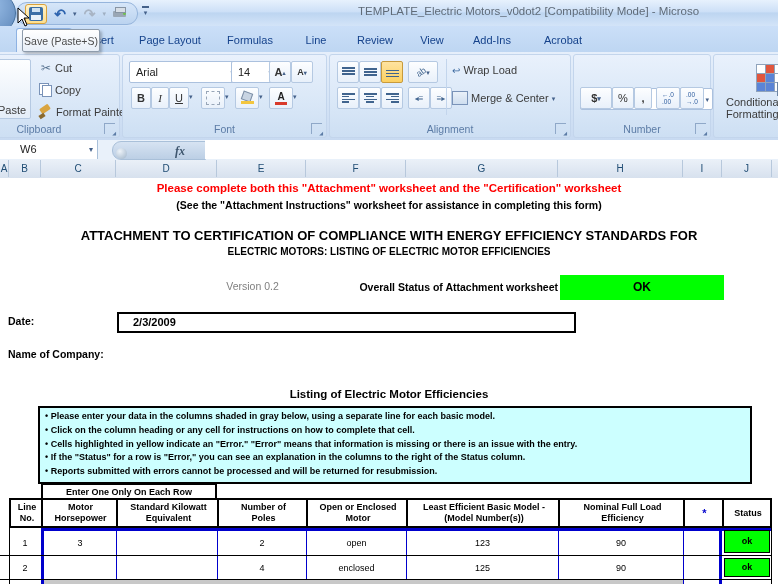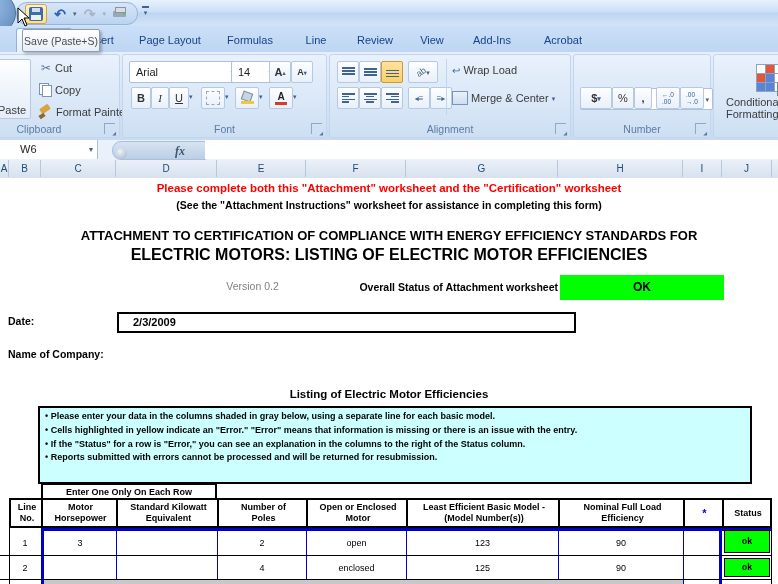--- a/index.html
+++ b/index.html
@@ -122,21 +122,21 @@
   .colcell{position:absolute;top:0;height:17px;line-height:17px;text-align:center;
     font-size:10px;color:#204D74;border-right:1px solid #B7C8DC;box-sizing:border-box;}
 
   
   .sheet{position:absolute;left:0;top:178px;width:778px;height:406px;background:#fff;overflow:hidden;
     font-family:"Liberation Sans",sans-serif;color:#000;}
   .ctr{left:0;right:0;text-align:center;}
   .notice1{top:4px;font-size:11.5px;font-weight:bold;color:#FF0000;}
   .notice2{top:21px;font-size:10.5px;font-weight:bold;color:#000;}
   .t1{top:50px;font-size:13px;font-weight:bold;}
-  .t2{top:68px;font-size:16px;font-weight:bold;}
+  .t2{top:68px;font-size:10px;font-weight:bold;}
   .version{left:210px;top:102px;width:85px;text-align:center;font-size:10.5px;color:#808080;}
   .ovlabel{left:320px;top:103px;width:238px;text-align:right;font-size:10.5px;font-weight:bold;}
   .okbox{left:560px;top:97px;width:164px;height:25px;background:#00FF00;
     font-size:12px;font-weight:bold;text-align:center;line-height:25px;}
   .datelabel{left:8px;top:137px;font-size:10.5px;font-weight:bold;}
   .databox{left:117px;width:441px;height:17px;border:2px solid #000;background:#fff;
     font-size:11px;font-weight:bold;line-height:17px;}
   .datebox{top:134px;padding-left:14px;}
   .cmplabel{left:8px;top:170px;font-size:10.5px;font-weight:bold;}
   .cmpbox{top:167px;padding-left:4px;font-size:11.5px;}
@@ -184,20 +184,21 @@
             <span class="dot"></span>
           </span>
         </span>
     </div>
     <span class="abs" style="left:142px;top:6px;">
       <span class="qat-more">
           <b></b>
           <span class="caret">▾</span>
         </span>
     </span>
+    <div class="win-title">TEMPLATE_Electric Motors_v0dot2  [Compatibility Mode] - Microso</div>
   </div>
 
   <div class="tabrow">
     <div class="tab active" style="left:16px;width:54px;">Home</div>
     <div class="tab" style="left:76px;width:48px;">Insert</div>
     <div class="tab" style="left:130px;width:80px;">Page Layout</div>
     <div class="tab" style="left:218px;width:64px;">Formulas</div>
     <div class="tab" style="left:292px;width:48px;">Line</div>
     <div class="tab" style="left:348px;width:54px;">Review</div>
     <div class="tab" style="left:410px;width:44px;">View</div>
@@ -416,20 +417,21 @@
     <div class="abs okbox">OK</div>
 
     <div class="abs datelabel">Date:</div>
     <div class="abs databox datebox">2/3/2009</div>
     <div class="abs cmplabel">Name of Company:</div>
 
     <div class="abs ctr listing">Listing of Electric Motor Efficiencies</div>
 
     <div class="abs instr">
       <div>• Please enter your data in the columns shaded in gray below, using a separate line for each basic model.</div>
+      <div>• Click on the column heading or any cell for instructions on how to complete that cell.</div>
       <div>• Cells highlighted in yellow indicate an "Error."  "Error" means that information is missing or there is an issue with the entry.</div>
       <div>• If the "Status" for a row is "Error," you can see an explanation in the columns to the right of the Status column.</div>
       <div>• Reports submitted with errors cannot be processed and will be returned for resubmission.</div>
     </div>
 
     <div class="abs spanhdr">Enter One Only On Each Row</div>
     <div class="abs hdrrow">
       <div class="hcell" style="left:0;width:32px;">Line
 No.</div>
       <div class="hdiv" style="left:30px;"></div>

